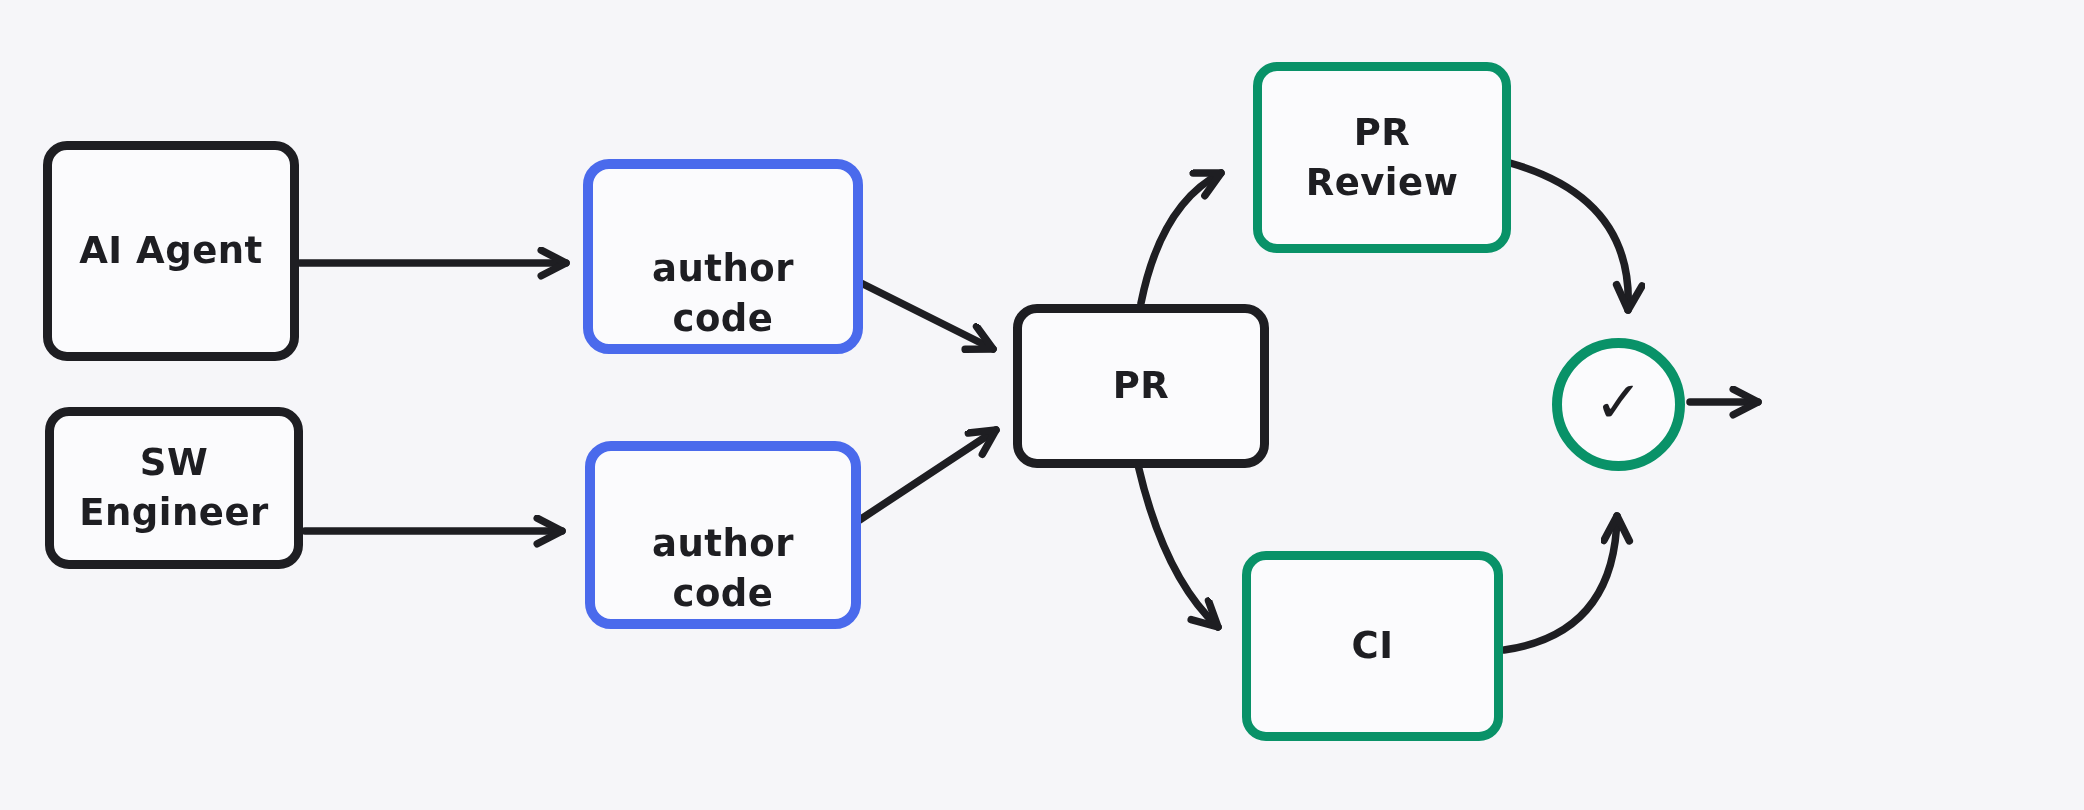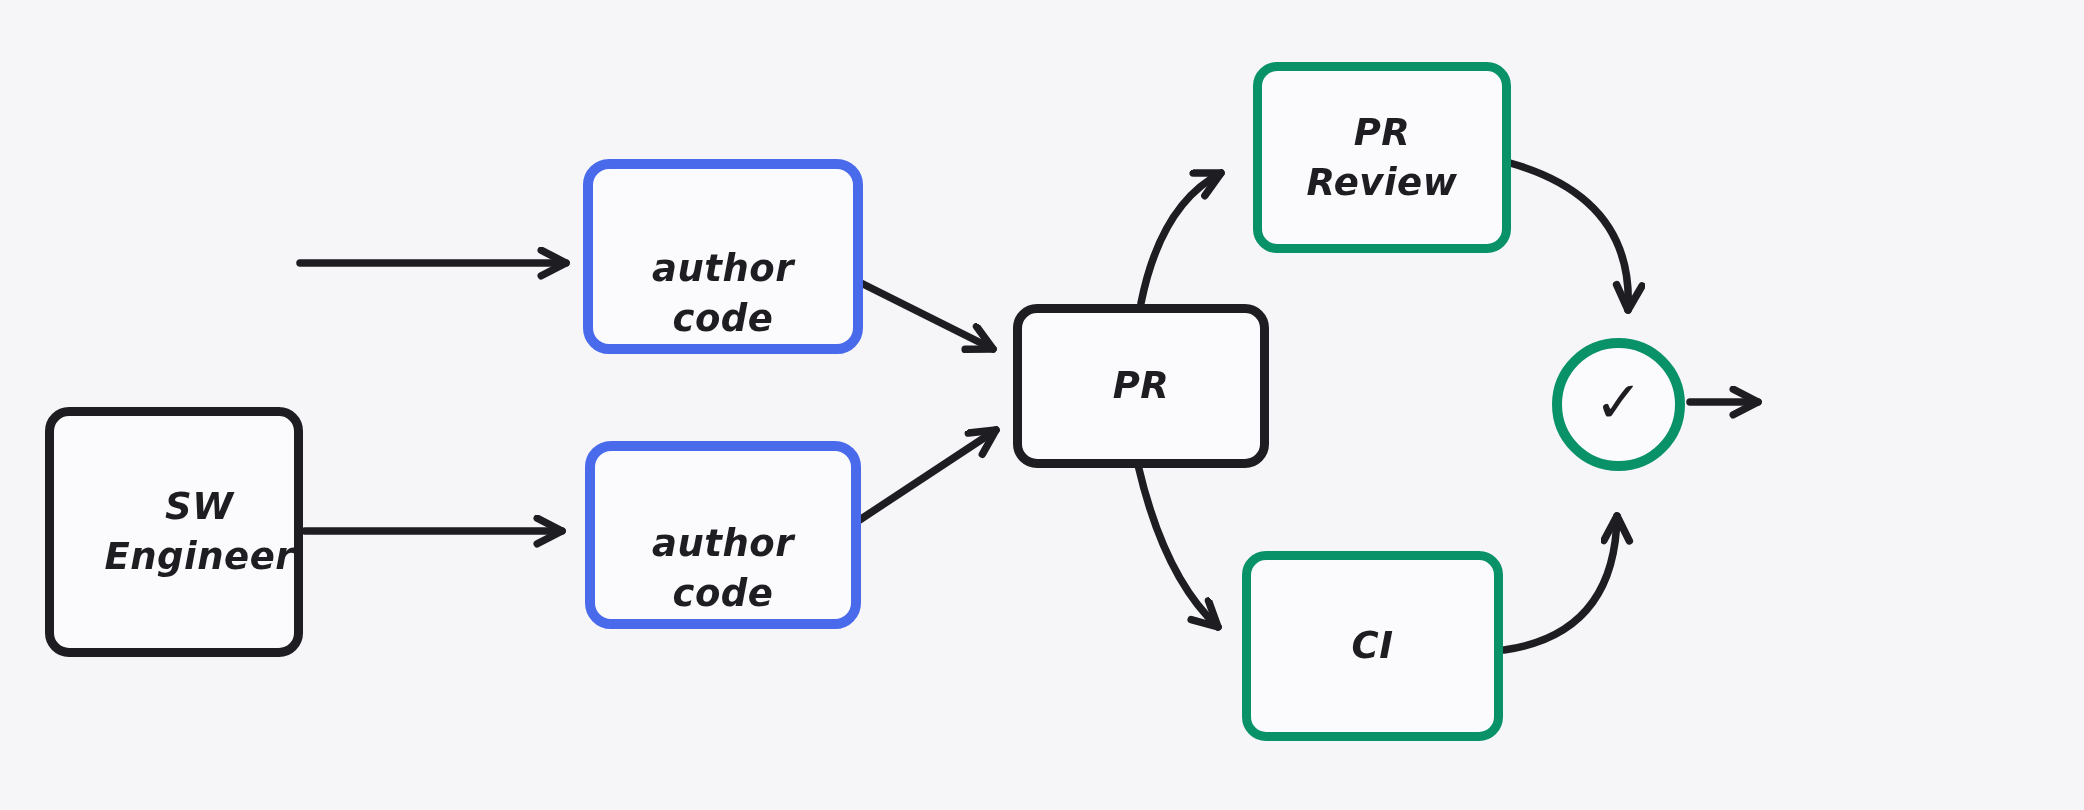--- a/index.html
+++ b/index.html
@@ -45,29 +45,28 @@
     display: flex;
     align-items: center;
     justify-content: center;
     text-align: center;
     background: var(--node-fill);
     color: var(--ink);
     font-weight: 700;
     font-size: 37px;
     line-height: 1.35;
     letter-spacing: 0.5px;
-    font-style: italic;
   }
   .node .label { white-space: pre-line; }
   .node.black { border: 9px solid var(--ink);  border-radius: 24px; }
   .node.blue  { border: 10px solid var(--blue); border-radius: 26px; align-items: flex-end; }
   .node.green { border: 9px solid var(--green); border-radius: 24px; }
 
   .node.ai-agent      { left: 43px;   top: 141px; width: 256px; height: 220px; }
-  .node.sw-engineer   { left: 45px;   top: 407px; width: 258px; height: 250px; justify-content: flex-end; }
+  .node.sw-engineer   { left: 45px;   top: 407px; width: 258px; height: 162px; }
   .node.author-top    { left: 583px;  top: 159px; width: 280px; height: 195px; }
   .node.author-bottom { left: 585px;  top: 441px; width: 276px; height: 188px; }
   .node.pr            { left: 1013px; top: 304px; width: 256px; height: 164px; }
   .node.pr-review     { left: 1253px; top: 62px;  width: 258px; height: 191px; }
   .node.ci            { left: 1242px; top: 551px; width: 261px; height: 190px; }
   .node.main-branch   { left: 1790px; top: 308px; width: 263px; height: 192px; }
 
   .check-circle {
     position: absolute;
     left: 1552px; top: 338px;
@@ -103,20 +102,23 @@
     <path class="edge" d="M 305 531 L 562 531" marker-end="url(#arrow)"></path>
     <path class="edge" d="M 857 281 L 993 349" marker-end="url(#arrow)"></path>
     <path class="edge" d="M 858 521 L 996 430" marker-end="url(#arrow)"></path>
     <path class="edge" d="M 1141 303 Q 1161 204 1221 173" marker-end="url(#arrow)"></path>
     <path class="edge" d="M 1138 465 Q 1164 577 1218 627" marker-end="url(#arrow)"></path>
     <path class="edge" d="M 1510 163 Q 1634 198 1628 310" marker-end="url(#arrow)"></path>
     <path class="edge" d="M 1504 650 Q 1615 634 1617 516" marker-end="url(#arrow)"></path>
     <path class="edge" d="M 1690 402 L 1758 402" marker-end="url(#arrow)"></path>
   </svg>
 
+  <div class="node black ai-agent">
+    <span class="label">AI Agent</span>
+  </div>
 
   <div class="node black sw-engineer">
     <span class="label">SW
 Engineer</span>
   </div>
 
   <div class="node blue author-top">
     <span class="label">author
 code</span>
   </div>

